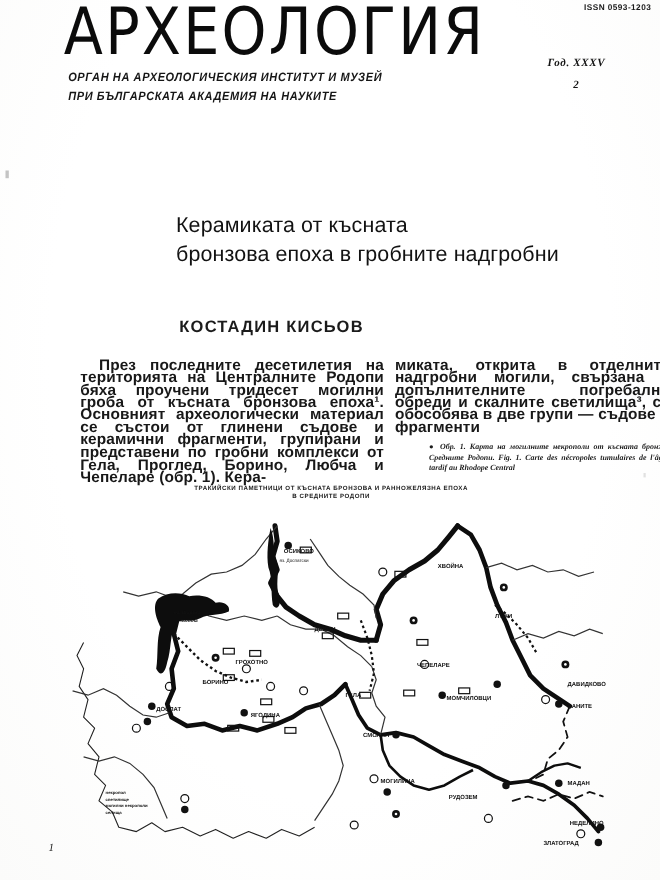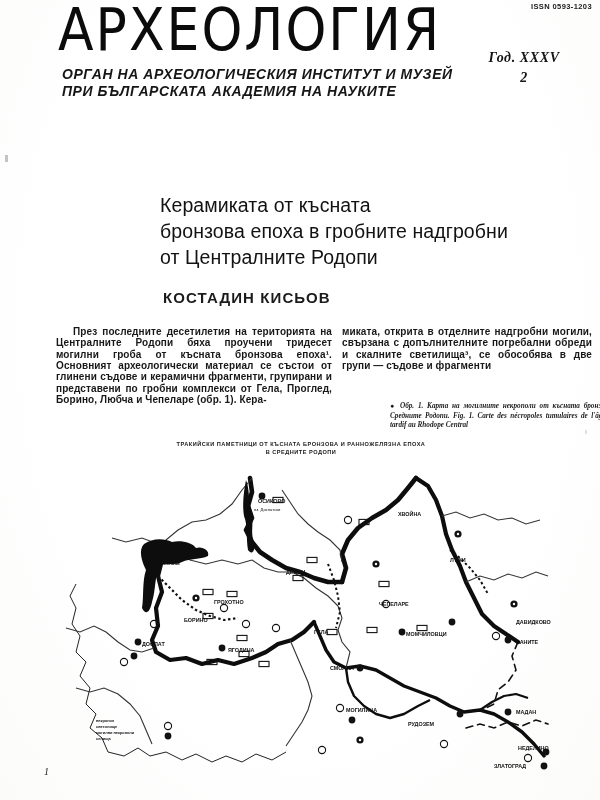--- a/index.html
+++ b/index.html
@@ -32,34 +32,34 @@
     font-size:52px;line-height:56px;
     font-weight:400;letter-spacing:2px;
     color:#0b0b0b;
     transform:scaleY(1.14);
     transform-origin:left top;
   }
   .subtitle{
     position:absolute;left:62px;
     font-family:"Liberation Sans", sans-serif;
     font-style:italic;font-weight:700;
-    font-size:14px;letter-spacing:.55px;
+    font-size:10px;letter-spacing:.55px;
     color:#161616;
     text-transform:uppercase;
     transform:scaleY(1.1);
     transform-origin:left top;
   }
   .subtitle.l1{top:65px;}
   .subtitle.l2{top:82px;}
   .issue-block{
     position:absolute;right:16px;top:48px;
     text-align:center;width:120px;
     font-family:"Liberation Serif", serif;
     font-style:italic;font-weight:700;
-    font-size:14px;line-height:20px;
+    font-size:10px;line-height:20px;
     color:#141414;
     letter-spacing:.6px;
   }
   
   .article-title{
     position:absolute;left:160px;top:192px;width:420px;
     font-family:Liberation Sans, sans-serif;
     font-size:19.5px;line-height:26px;
     color:#121212;
     letter-spacing:.1px;
@@ -67,25 +67,26 @@
   .author{
     position:absolute;left:163px;top:289px;
     font-family:"Liberation Sans", sans-serif;
     font-size:15px;font-weight:700;letter-spacing:1.1px;
     text-transform:uppercase;color:#1b1b1b;
   }
   
   .col{
     position:absolute;top:326px;
     font-family:"Liberation Sans", sans-serif;
-    font-size:10px;line-height:11.35px;
+    font-size:14px;line-height:11.35px;
     font-weight:700;
     text-align:justify;
     color:#181818;
     letter-spacing:.1px;
+    margin-left:17px;
   }
   .col p{margin:0;}
   .col .indent{text-indent:17px;}
   .col-left{left:56px;width:276px;}
   .col-right{left:342px;width:250px;}
   .figcaption{
     position:absolute;left:342px;top:402px;width:250px;
     font-family:"Liberation Serif", serif;
     font-style:italic;font-weight:700;
     font-size:7.2px;line-height:9.6px;
@@ -125,21 +126,20 @@
     <div class="subtitle l2">ПРИ БЪЛГАРСКАТА АКАДЕМИЯ НА НАУКИТЕ</div>
     <div class="issue-block">
       <div>Год. XXXV</div>
       <div>2</div>
     </div>
   </div>
 
   <div class="article-title">
     <div>Керамиката от късната</div>
     <div>бронзова епоха в гробните надгробни</div>
-    <div>от Централните Родопи</div>
   </div>
   <div class="author">КОСТАДИН КИСЬОВ</div>
 
   <div class="col col-left">
     <p class="indent">През последните десетилетия на територията на Централните Родопи бяха проучени тридесет могилни гроба от късната бронзова епоха¹. Основният археологически материал се състои от глинени съдове и керамични фрагменти, групирани и представени по гробни комплекси от Гела, Проглед, Борино, Любча и Чепеларе (обр. 1). Кера-</p>
   </div>
   <div class="col col-right">
     <p>миката, открита в отделните надгробни могили, свързана с допълнителните погребални обреди и скалните светилища³, се обособява в две групи — съдове и фрагменти</p>
   </div>
 

